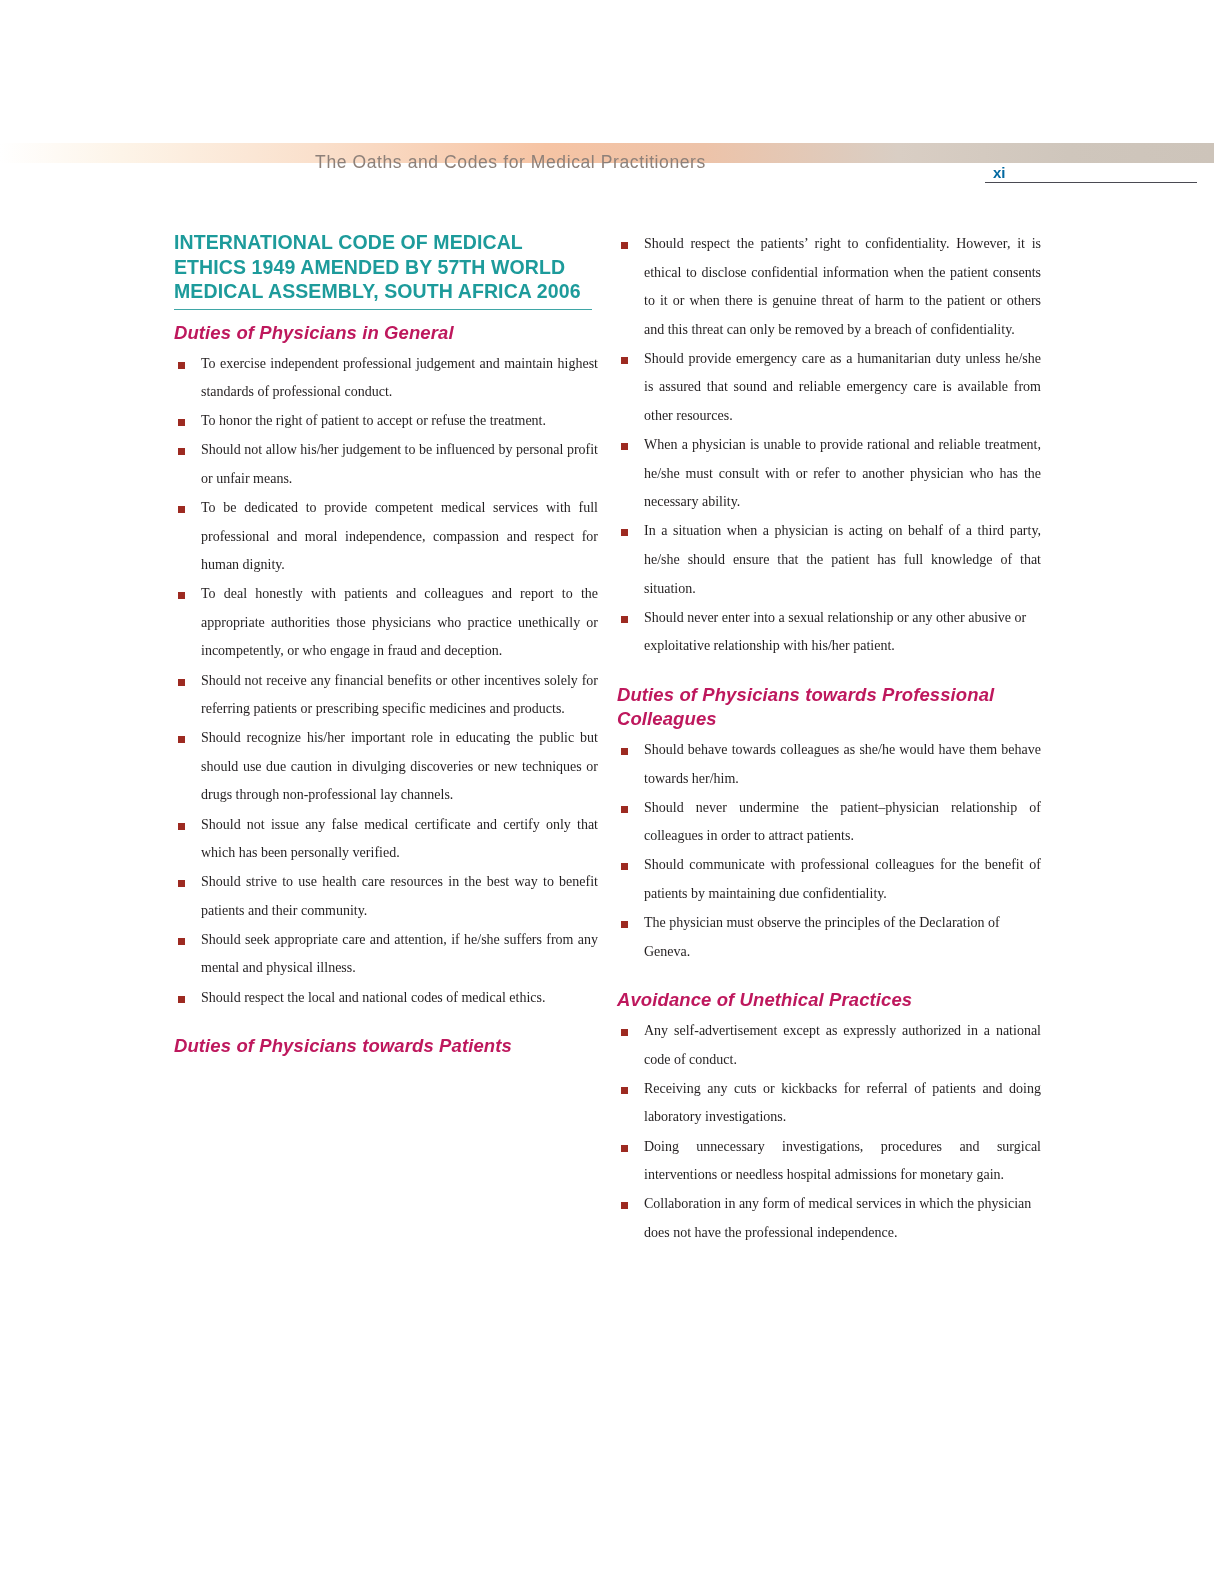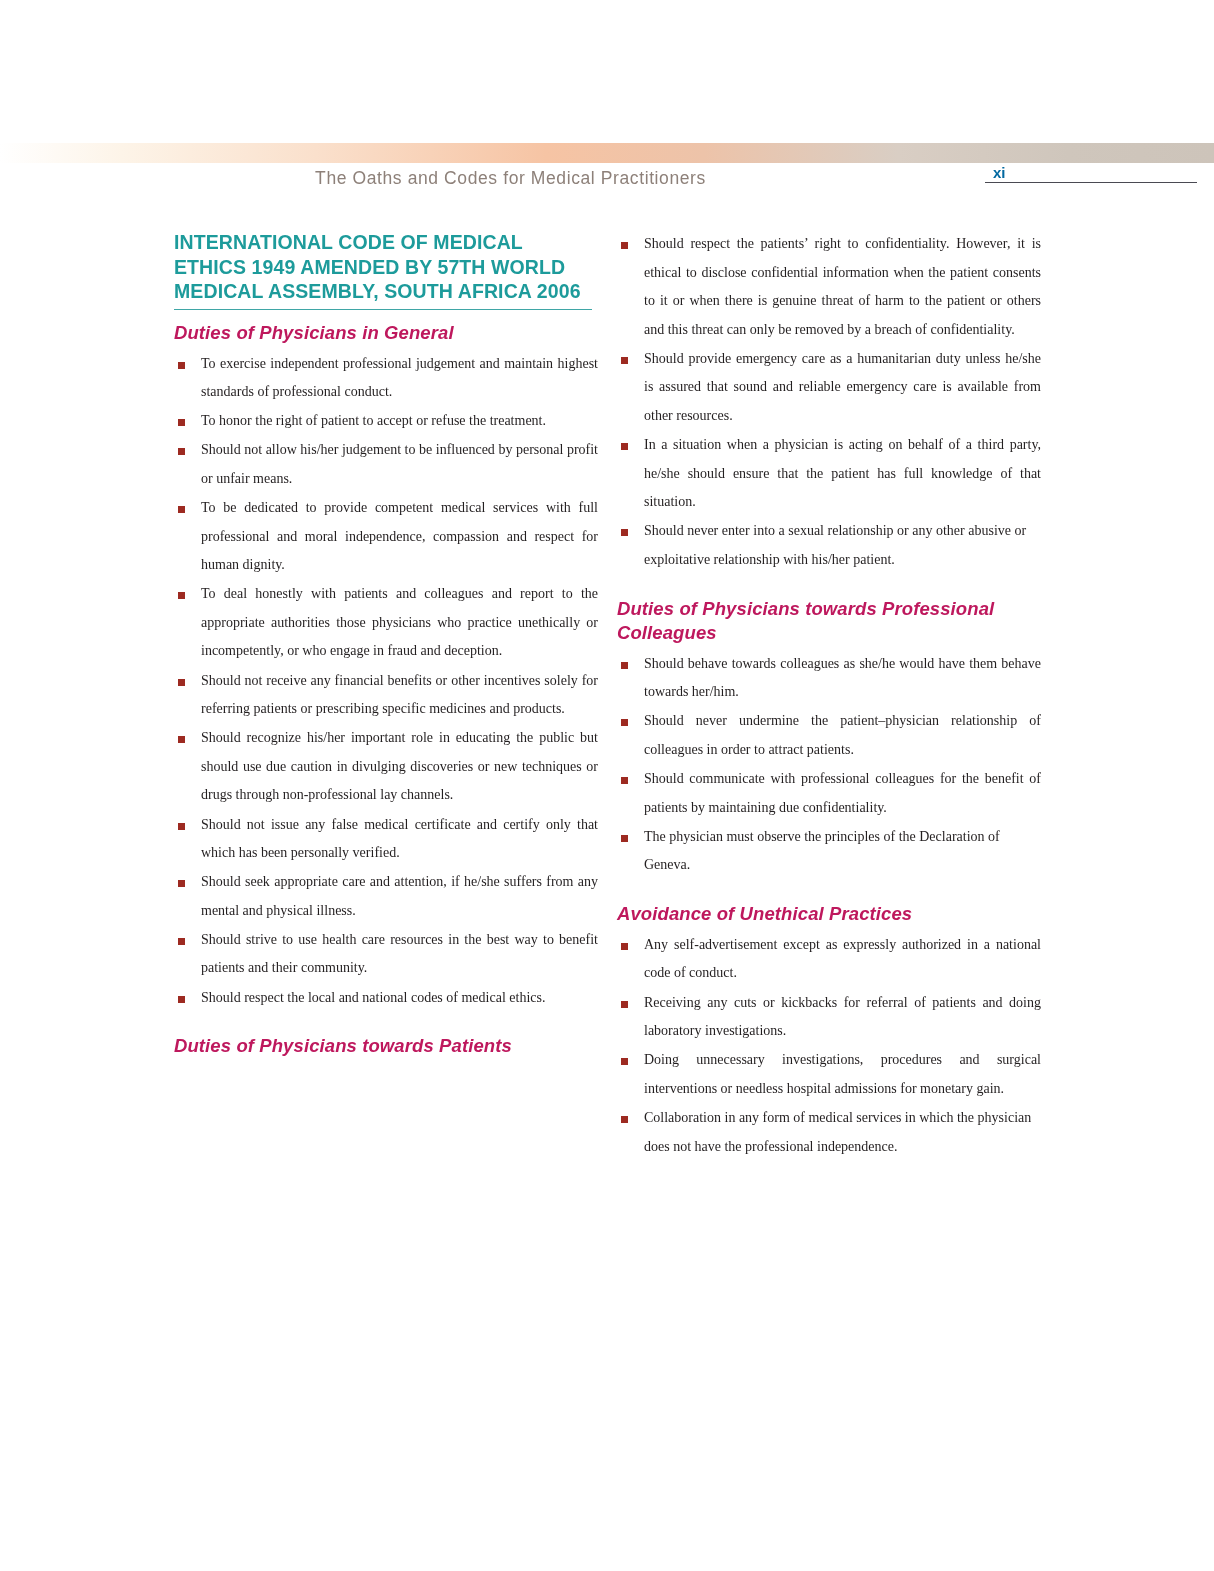--- a/index.html
+++ b/index.html
@@ -29,21 +29,21 @@
         #f6c4a4 45%,
         #edc3a9 58%,
         #d9cec4 74%,
         #cfc6bc 88%,
         #cdc4ba 100%);
   }
 
   
   .running-head {
     position: absolute;
-    top: 168px;
+    top: 152px;
     left: 0;
     width: 1021px;
     text-align: center;
     font-family: "Liberation Sans", sans-serif;
     font-size: 17.5px;
     letter-spacing: 0.6px;
     color: #8d8079;
   }
   .folio-wrap {
     position: absolute;
@@ -159,37 +159,38 @@
       <h2 class="sec-head">Duties of Physicians in General</h2>
       <ul class="blist">
         <li>To exercise independent professional judgement and maintain highest standards of professional conduct.</li>
         <li>To honor the right of patient to accept or refuse the treatment.</li>
         <li>Should not allow his/her judgement to be influenced by personal profit or unfair means.</li>
         <li>To be dedicated to provide competent medical services with full professional and moral independence, compassion and respect for human dignity.</li>
         <li>To deal honestly with patients and colleagues and report to the appropriate authorities those physicians who practice unethically or incompetently, or who engage in fraud and deception.</li>
         <li>Should not receive any financial benefits or other incentives solely for referring patients or prescribing specific medicines and products.</li>
         <li>Should recognize his/her important role in educating the public but should use due caution in divulging discoveries or new techniques or drugs through non-professional lay channels.</li>
         <li>Should not issue any false medical certificate and certify only that which has been personally verified.</li>
+        <li>Should strive to use health care resources in the best way to benefit patients and their community.</li>
         <li>Should seek appropriate care and attention, if he/she suffers from any mental and physical illness.</li>
-        <li>Should strive to use health care resources in the best way to benefit patients and their community.</li>
         <li class="nojust">Should respect the local and national codes of medical ethics.</li>
       </ul>
     </div>
 
     <div>
       <h2 class="sec-head spaced">Duties of Physicians towards Patients</h2>
     </div>
 
   </div>
 
   <div class="col col-right">
 
     <ul class="blist">
       <li>Should respect the patients’ right to confidentiality. However, it is ethical to disclose confidential information when the patient consents to it or when there is genuine threat of harm to the patient or others and this threat can only be removed by a breach of confidentiality.</li>
       <li>Should provide emergency care as a humanitarian duty unless he/she is assured that sound and reliable emergency care is available from other resources.</li>
+      <li>When a physician is unable to provide rational and reliable treatment, he/she must consult with or refer to another physician who has the necessary ability.</li>
       <li>In a situation when a physician is acting on behalf of a third party, he/she should ensure that the patient has full knowledge of that situation.</li>
       <li class="nojust">Should never enter into a sexual relationship or any other abusive or exploitative relationship with his/her patient.</li>
     </ul>
 
     <div>
       <h2 class="sec-head spaced">Duties of Physicians towards Professional Colleagues</h2>
       <ul class="blist">
         <li>Should behave towards colleagues as she/he would have them behave towards her/him.</li>
         <li>Should never undermine the patient–physician relationship of colleagues in order to attract patients.</li>
         <li>Should communicate with professional colleagues for the benefit of patients by maintaining due confidentiality.</li>

